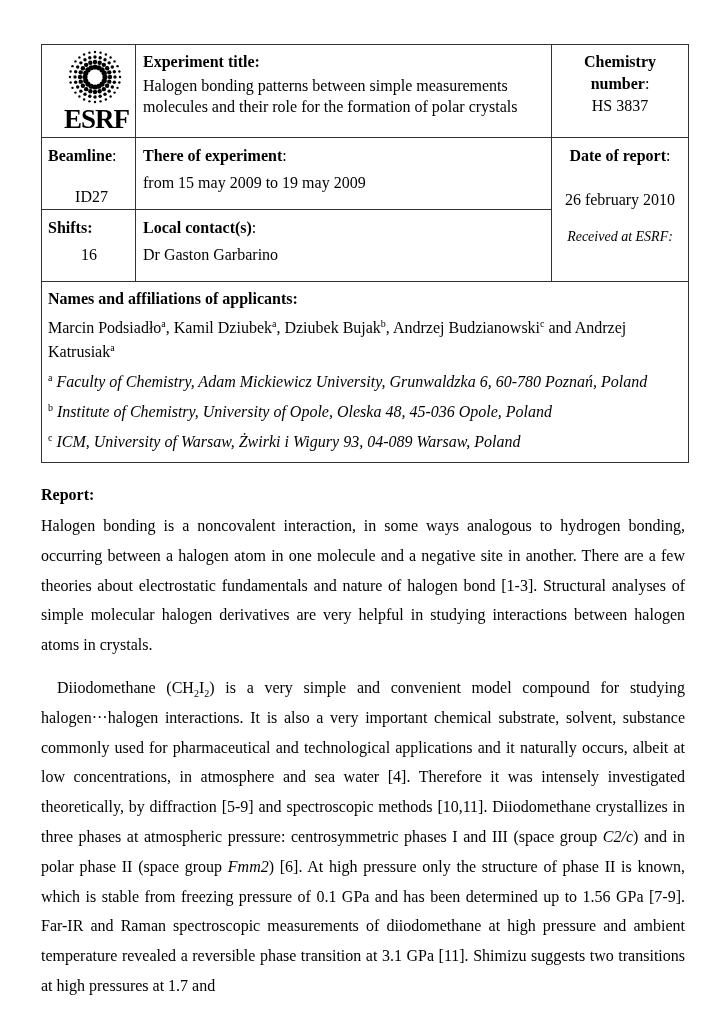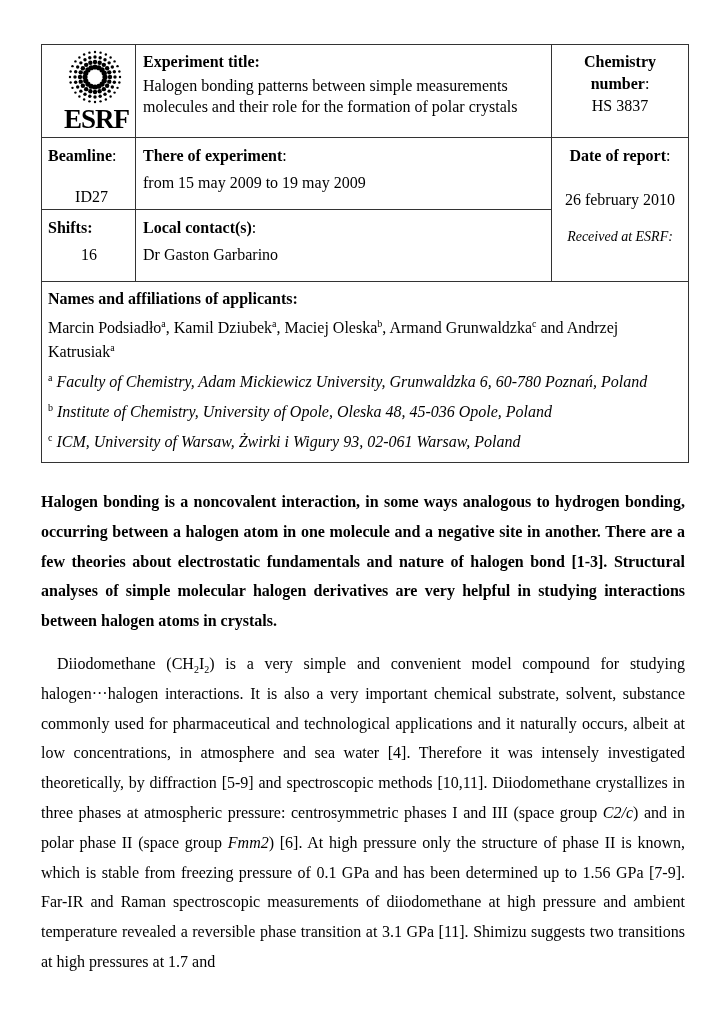--- a/index.html
+++ b/index.html
@@ -53,21 +53,21 @@
   .aff { font-style: italic; line-height: 24px; margin-top: 6px; }
   sup { font-size: 10px; line-height: 0; font-style: normal; }
 
   .report {
     position: absolute; left: 41px; top: 483px; width: 644px;
   }
   .report-label { font-weight: bold; line-height: 24px; font-size: 16px; }
   .report p {
     margin: 0; text-align: justify; line-height: 29.8px; font-size: 16px;
   }
-  .report p.p1 { margin-top: 4px; font-weight: bold; }
+  .report p.p1 { margin-top: 4px; }
   .report p.p2 { text-indent: 16px; margin-top: 13px; }
   sub { font-size: 10px; line-height: 0; }
   i { font-style: italic; }
 </style>
 </head>
 <body>
 
 <div class="page">
 
   <table class="hdr">
@@ -208,28 +208,29 @@
       </td>
       <td class="mid-cell">
         <div class="line22"><span class="bold">Local contact(s)</span><span>:</span></div>
         <div class="mid-val line22">Dr Gaston Garbarino</div>
       </td>
     </tr>
     <tr>
       <td colspan="3" class="names-cell">
         <div class="names-label">Names and affiliations of applicants:</div>
         <div class="names-list">
-          <span>Marcin Podsiadło</span><sup>a</sup><span>, </span><span>Kamil Dziubek</span><sup>a</sup><span>, </span><span>Maciej Oleska</span><sup>b</sup><span>, </span><span>Armand Grunwaldzka</span><sup>c</sup><span> and </span><span>Andrzej Katrusiak</span><sup>a</sup>
+          <span>Marcin Podsiadło</span><sup>a</sup><span>, </span><span>Kamil Dziubek</span><sup>a</sup><span>, </span><span>Dziubek Bujak</span><sup>b</sup><span>, </span><span>Andrzej Budzianowski</span><sup>c</sup><span> and </span><span>Andrzej Katrusiak</span><sup>a</sup>
         </div>
         <div class="aff"><sup>a</sup> <span>Faculty of Chemistry, Adam Mickiewicz University, Grunwaldzka 6, 60-780 Poznań, Poland</span></div>
         <div class="aff"><sup>b</sup> <span>Institute of Chemistry, University of Opole, Oleska 48, 45-036 Opole, Poland</span></div>
-        <div class="aff"><sup>c</sup> <span>ICM, University of Warsaw, Żwirki i Wigury 93, 02-061 Warsaw, Poland</span></div>
+        <div class="aff"><sup>c</sup> <span>ICM, University of Warsaw, Żwirki i Wigury 93, 04-089 Warsaw, Poland</span></div>
       </td>
     </tr>
   </tbody>
     </table>
 
   <div class="report">
+    <div class="report-label">Report:</div>
     <p class="p1">Halogen bonding is a noncovalent interaction, in some ways analogous to hydrogen bonding, occurring between a halogen atom in one molecule and a negative site in another. There are a few theories about electrostatic fundamentals and nature of halogen bond [1-3]. Structural analyses of simple molecular halogen derivatives are very helpful in studying interactions between halogen atoms in crystals.</p>
     <p class="p2"><span>Diiodomethane (CH</span><sub>2</sub><span>I</span><sub>2</sub><span>) is a very simple and convenient model compound for studying halogen···halogen interactions. It is also a very important chemical substrate, solvent, substance commonly used for pharmaceutical and technological applications and it naturally occurs, albeit at low concentrations, in atmosphere and sea water [4]. Therefore it was intensely investigated theoretically, by diffraction [5-9] and spectroscopic methods [10,11]. Diiodomethane crystallizes in three phases at atmospheric pressure: centrosymmetric phases I and III (space group </span><i>C2/c</i><span>) and in polar phase II (space group </span><i>Fmm2</i><span>) [6]. At high pressure only the structure of phase II is known, which is stable from freezing pressure of 0.1 GPa and has been determined up to 1.56 GPa [7-9]. Far-IR and Raman spectroscopic measurements of diiodomethane at high pressure and ambient temperature revealed a reversible phase transition at 3.1 GPa [11]. Shimizu suggests two transitions at high pressures at 1.7 and</span></p>
   </div>
 
 </div>
 
 </body></html>

